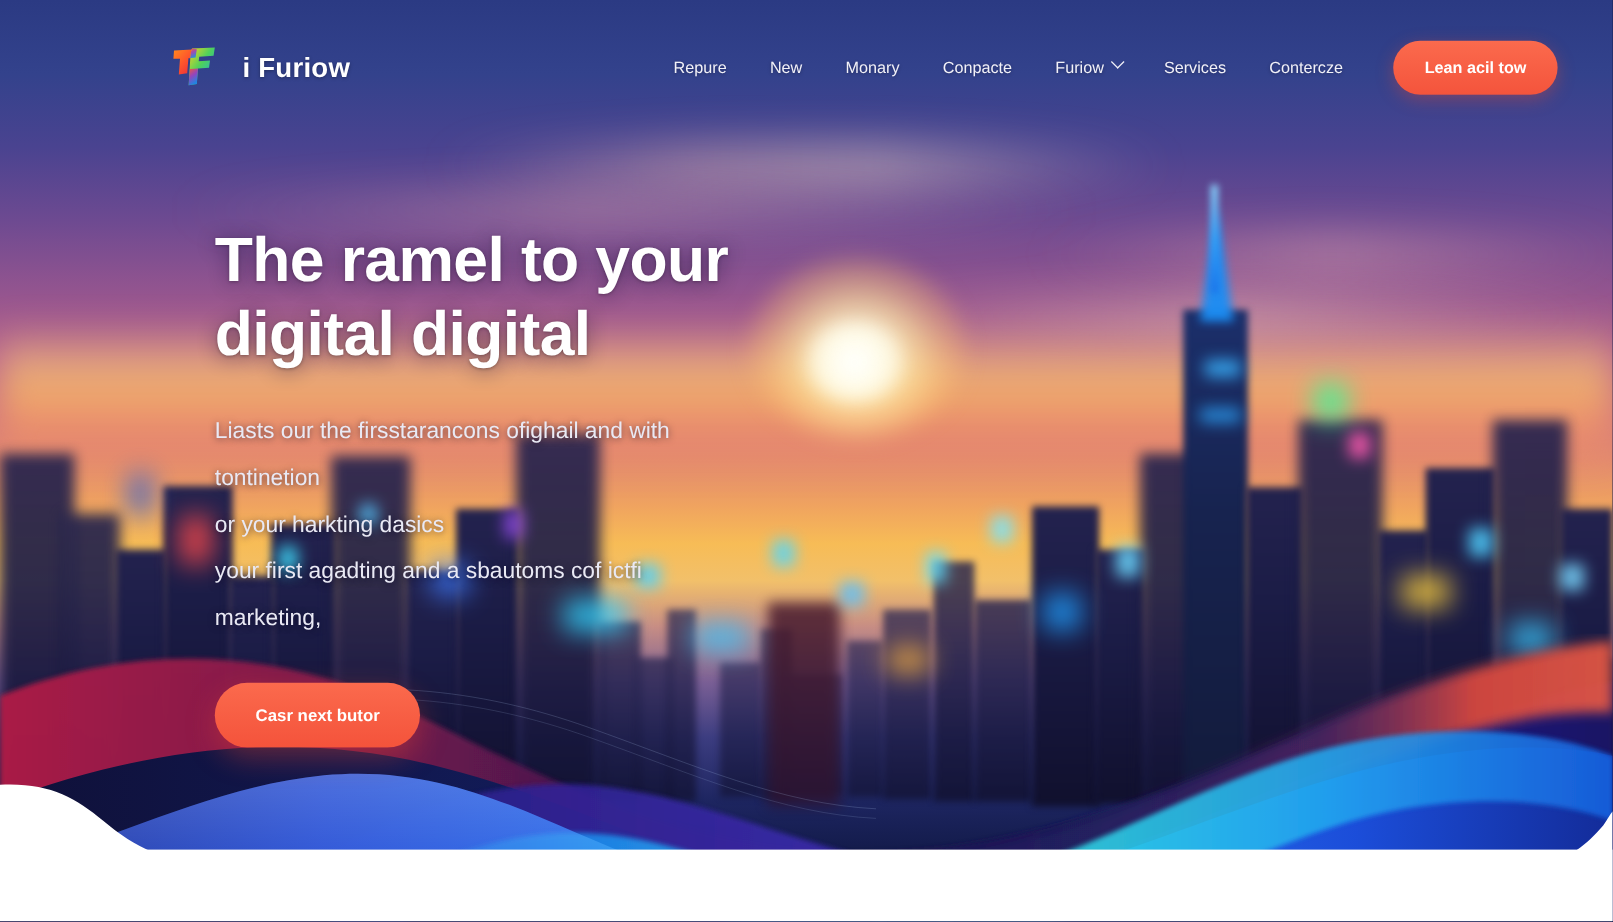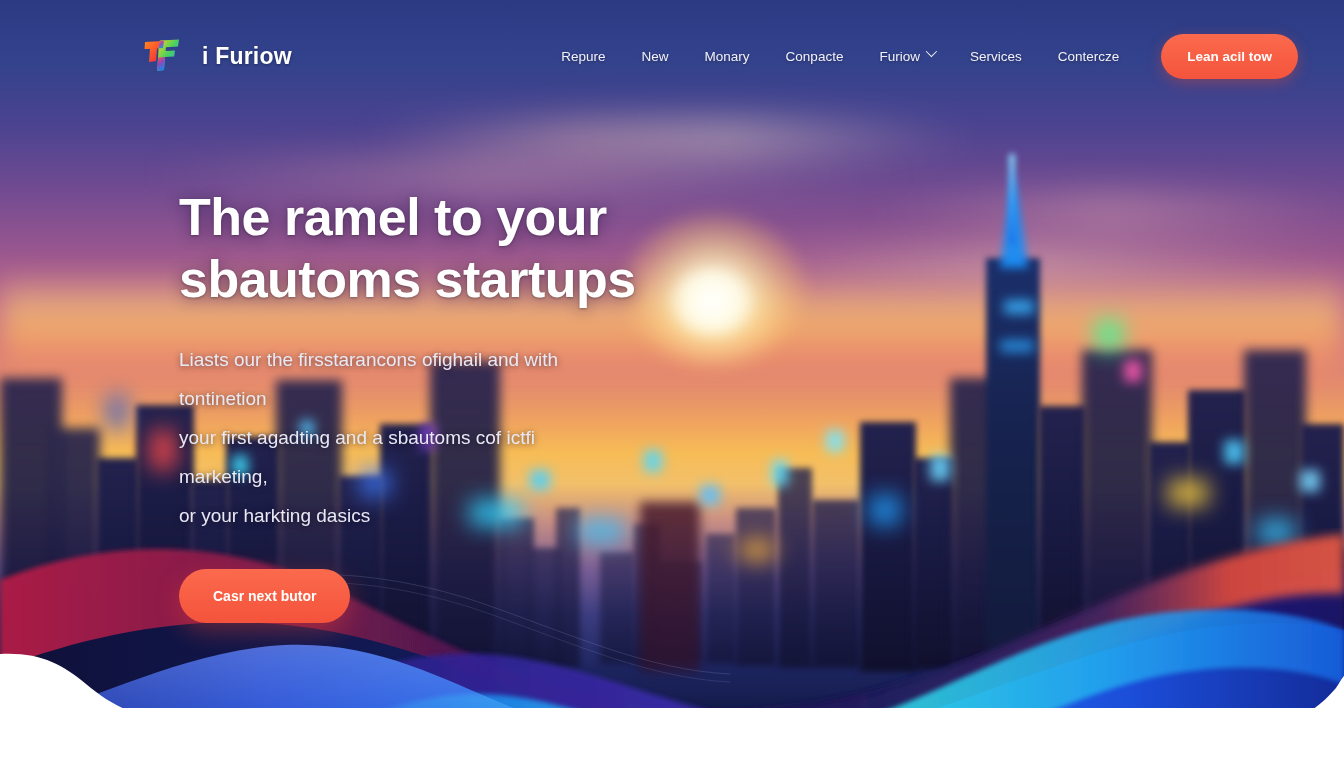--- a/index.html
+++ b/index.html
@@ -423,23 +423,23 @@
       <div class="nav-item">
         <span>Contercze</span>
       </div>
       <button class="cta-top">Lean acil tow</button>
     </nav>
   </header>
 
   <div class="hero">
     <h1>
       <span>The ramel to your</span>
-      <span>sbautoms startups</span>
+      <span>digital digital</span>
     </h1>
     <p>
       <span>Liasts our the firsstarancons ofighail and with tontinetion</span>
+      <span>or your harkting dasics</span>
       <span>your first agadting and a sbautoms cof ictfi marketing,</span>
-      <span>or your harkting dasics</span>
     </p>
     <button class="cta-hero">Casr next butor</button>
   </div>
 
 </div>
 
 </body></html>

